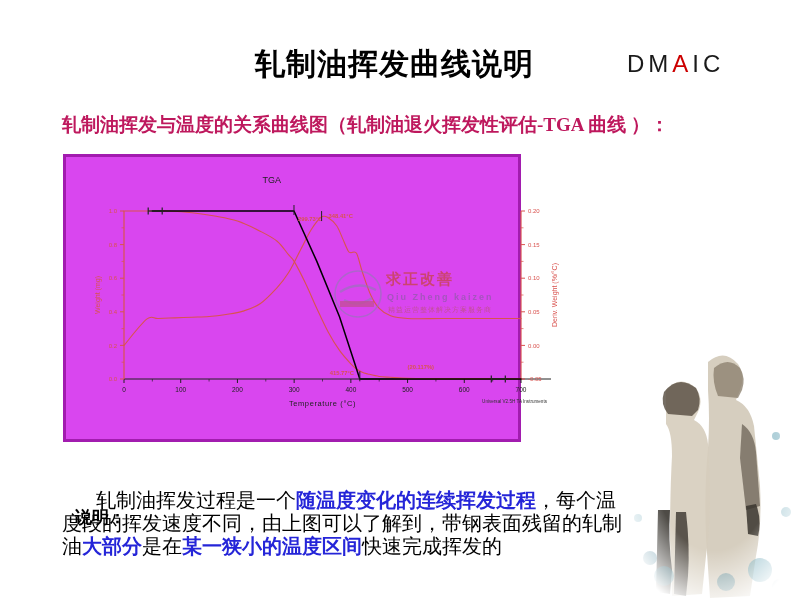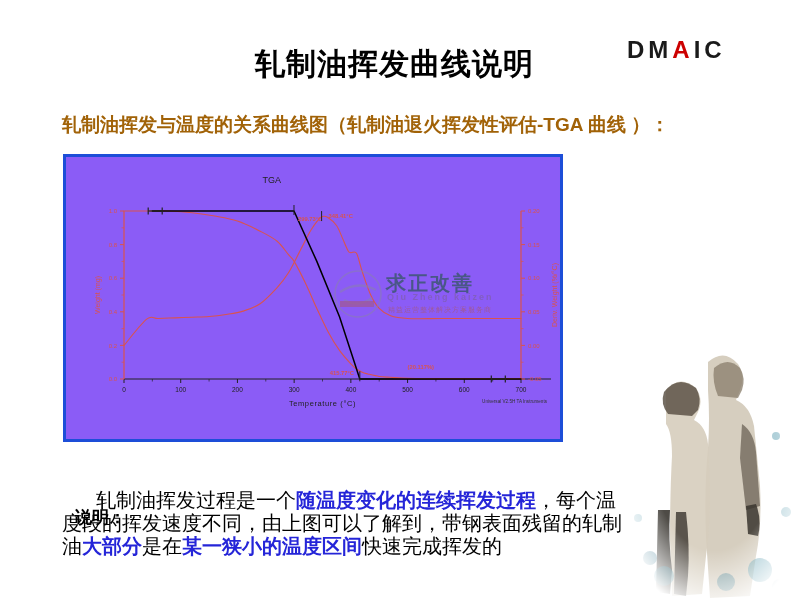--- a/index.html
+++ b/index.html
@@ -23,73 +23,73 @@
     font-family: "Liberation Serif", serif;
     font-size: 30px;
     font-weight: bold;
     color: #000000;
     letter-spacing: 1px;
     white-space: nowrap;
   }
   #dmaic {
     position: absolute;
     left: 627px;
-    top: 36px;
+    top: 50px;
     font-family: "Liberation Sans", sans-serif;
     font-size: 24px;
-    font-weight: bold;
+    font-weight: normal;
     letter-spacing: 4px;
     color: #1a1a1a;
     white-space: nowrap;
   }
   #dmaic .accent { color: #cc0000; }
 
   
   #subtitle {
     position: absolute;
     left: 62px;
     top: 112px;
-    font-family: Liberation Sans, sans-serif;
+    font-family: Liberation Serif, serif;
     font-size: 19px;
     font-weight: bold;
-    color: #a16207;
+    color: #be185d;
     white-space: nowrap;
   }
 
   
   #chart-frame {
     position: absolute;
     left: 63px;
     top: 154px;
-    width: 500px;
+    width: 458px;
     height: 288px;
-    border: 3px solid #1d4ed8;
-    background: #8b5cf6;
+    border: 3px solid #a21caf;
+    background: #d946ef;
     box-sizing: border-box;
   }
   #chart-svg { display: block; }
 
   
   #watermark {
     position: absolute;
     left: 330px;
     top: 268px;
     width: 165px;
     height: 52px;
     opacity: 0.55;
     pointer-events: none;
   }
   #wm-cn {
     position: absolute;
     left: 56px;
     top: 2px;
     font-family: "Liberation Serif", serif;
-    font-size: 20px;
-    font-weight: bold;
-    color: #14532d;
+    font-size: 15px;
+    font-weight: bold;
+    color: #c2410c;
     letter-spacing: 2px;
     white-space: nowrap;
   }
   #wm-py {
     position: absolute;
     left: 57px;
     top: 24px;
     font-size: 9px;
     font-weight: bold;
     color: #7a5f96;

